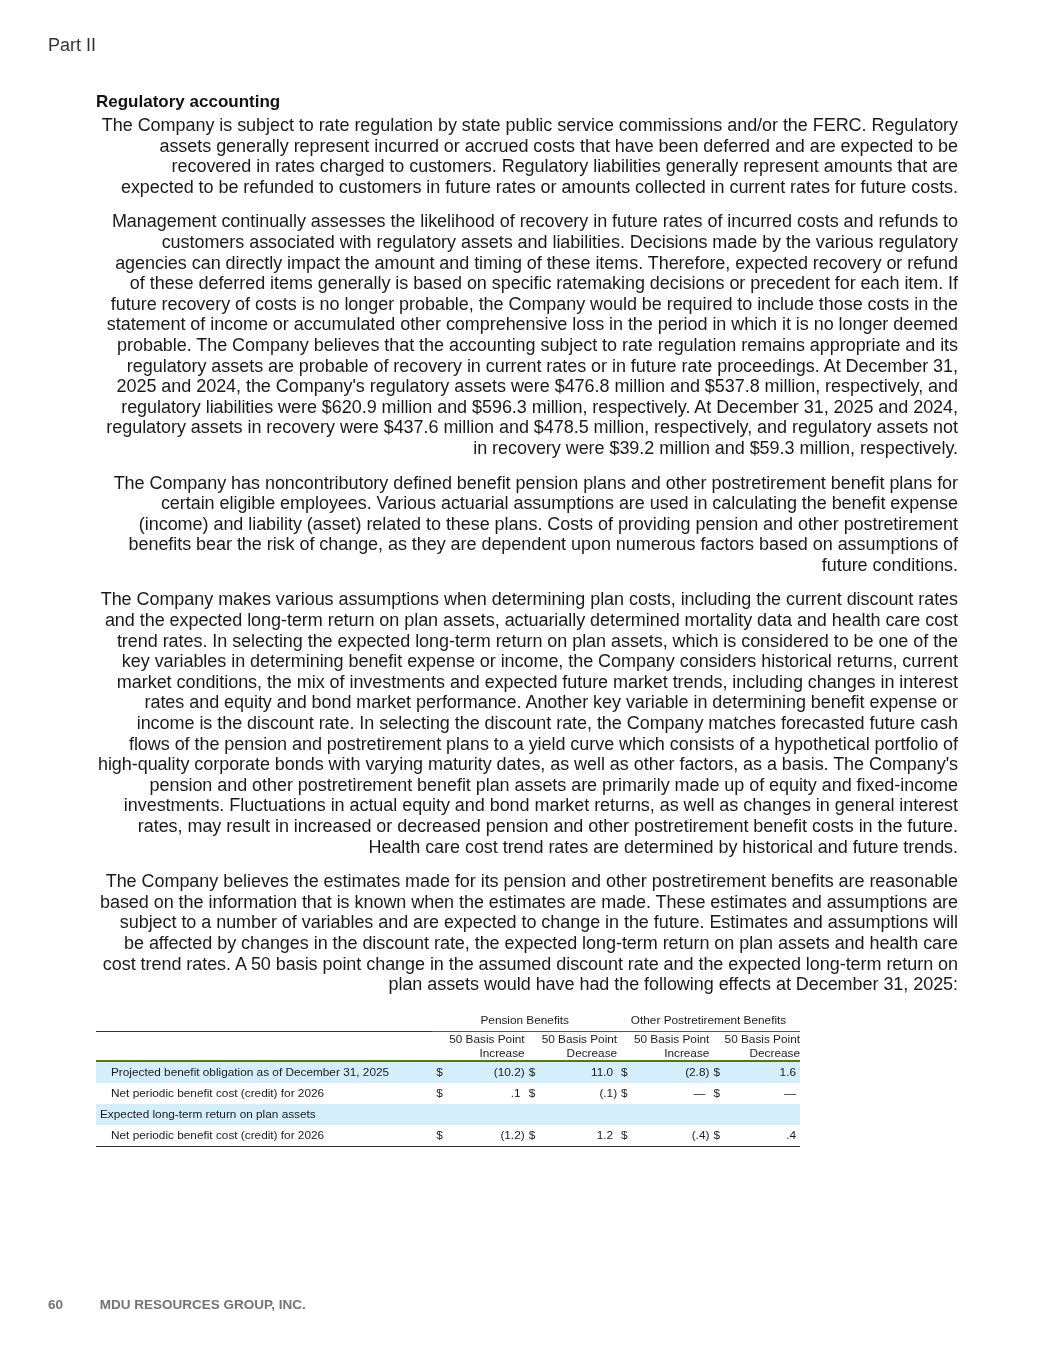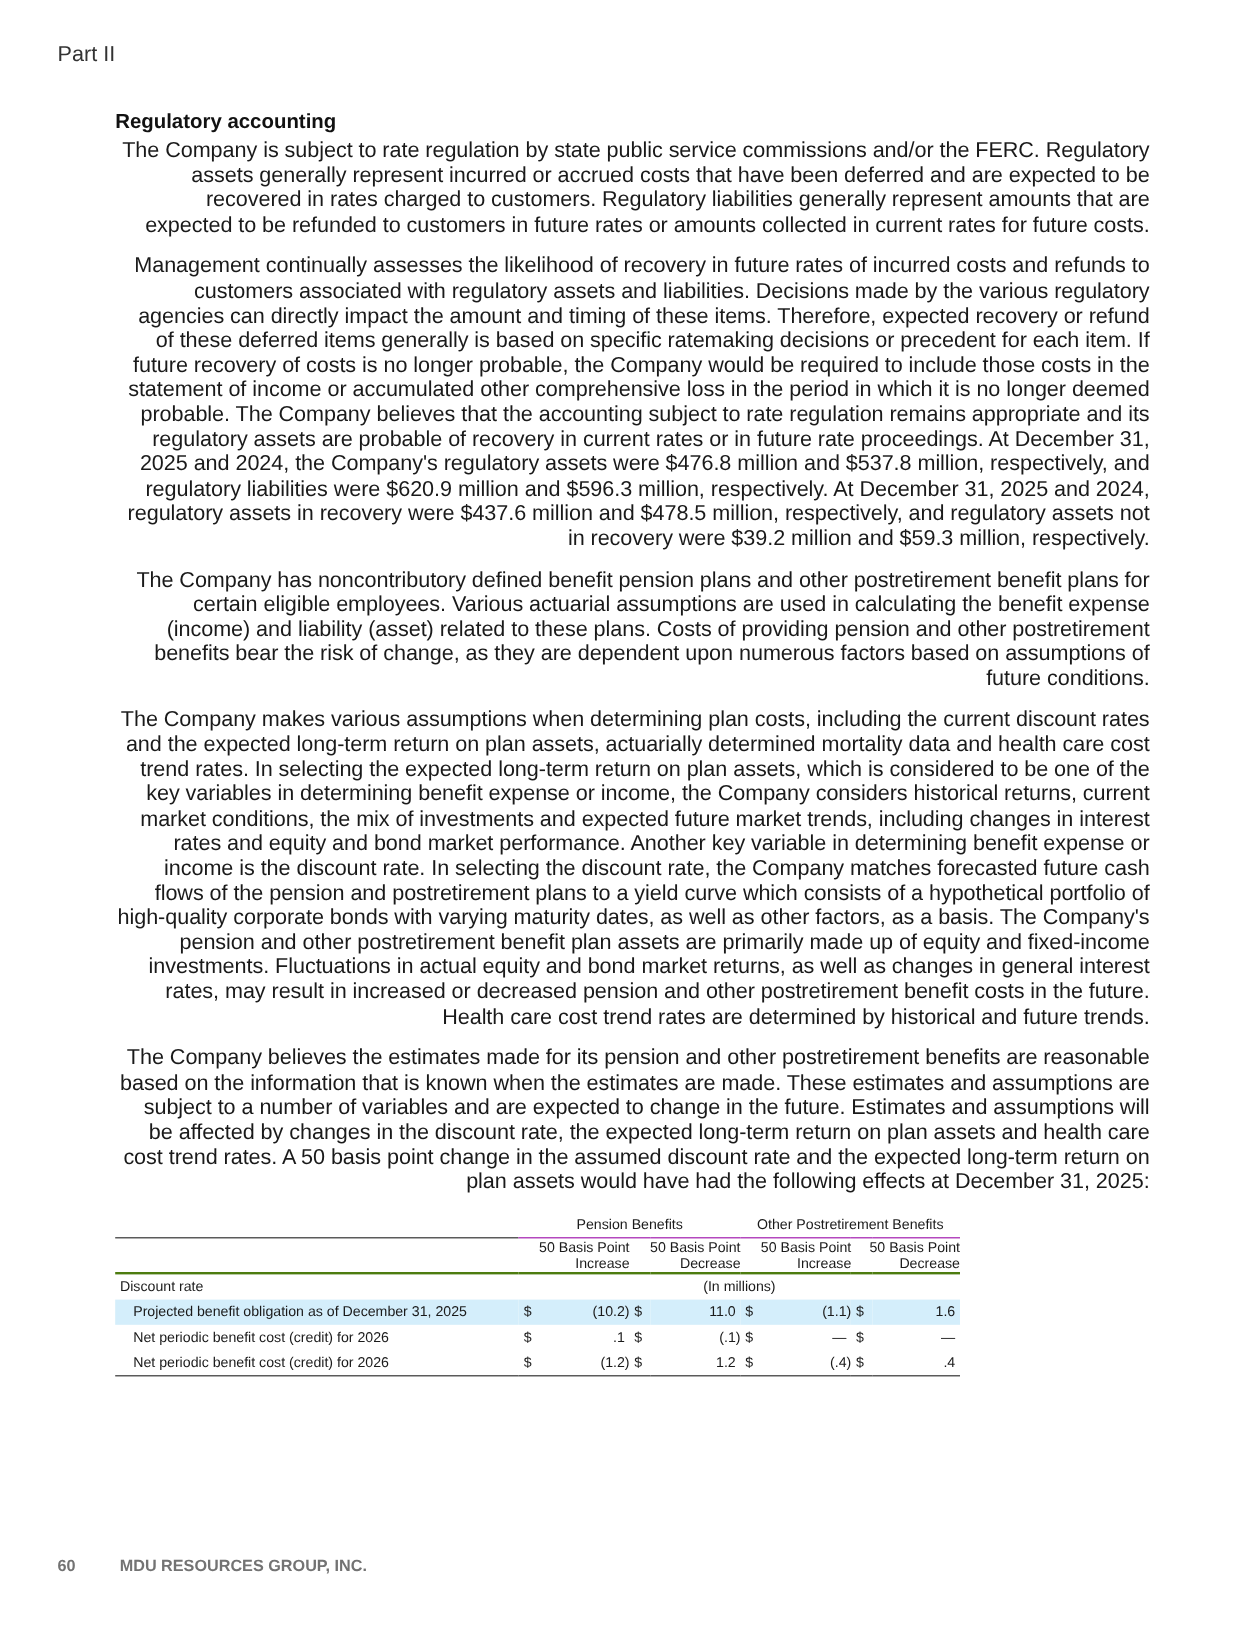--- a/index.html
+++ b/index.html
@@ -131,45 +131,45 @@
       </tr>
       <tr class="col-row">
         <th></th>
         <th colspan="2"><span>50 Basis Point</span><br><span>Increase</span></th>
         <th colspan="2"><span>50 Basis Point</span><br><span>Decrease</span></th>
         <th colspan="2"><span>50 Basis Point</span><br><span>Increase</span></th>
         <th colspan="2"><span>50 Basis Point</span><br><span>Decrease</span></th>
       </tr>
     </thead>
     <tbody>
-      <tr class="data-row">
-        <td class="label">Discount rate</td>
-        <td colspan="8" class="units">(In millions)</td>
-      </tr>
       <tr class="data-row shaded">
         <td class="label indent">Projected benefit obligation as of December 31, 2025</td>
         <td class="cur">$</td>
         <td class="num paren">(10.2)</td>
         <td class="cur">$</td>
         <td class="num">11.0</td>
         <td class="cur">$</td>
-        <td class="num paren">(1.1)</td>
+        <td class="num paren">(2.8)</td>
         <td class="cur">$</td>
         <td class="num">1.6</td>
       </tr>
       <tr class="data-row">
         <td class="label indent">Net periodic benefit cost (credit) for 2026</td>
         <td class="cur">$</td>
         <td class="num">.1</td>
         <td class="cur">$</td>
         <td class="num paren">(.1)</td>
         <td class="cur">$</td>
         <td class="num">—</td>
         <td class="cur">$</td>
         <td class="num">—</td>
+      </tr>
+      <tr class="data-row shaded">
+        <td class="label">Expected long-term return on plan assets</td>
+        <td colspan="8"></td>
       </tr>
       <tr class="data-row last">
         <td class="label indent">Net periodic benefit cost (credit) for 2026</td>
         <td class="cur">$</td>
         <td class="num paren">(1.2)</td>
         <td class="cur">$</td>
         <td class="num">1.2</td>
         <td class="cur">$</td>
         <td class="num paren">(.4)</td>
         <td class="cur">$</td>

